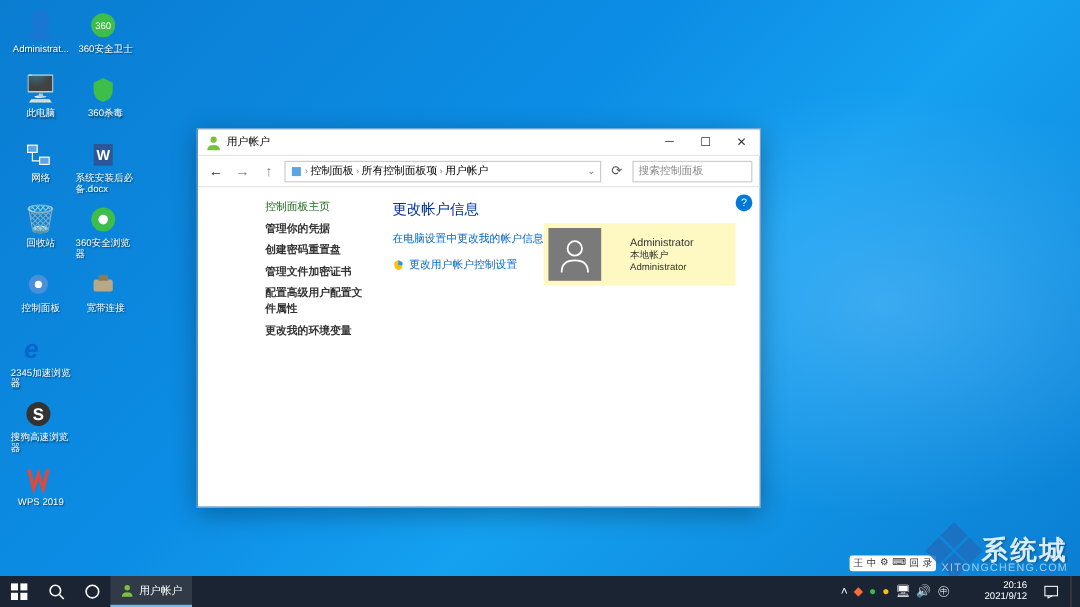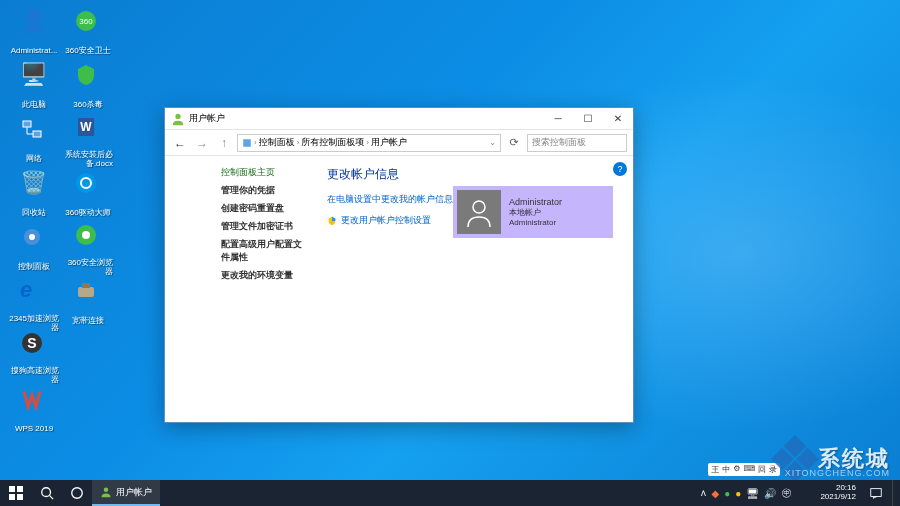--- a/index.html
+++ b/index.html
@@ -4,21 +4,21 @@
 <style>
 * { margin: 0; padding: 0; box-sizing: border-box; font-family: "Microsoft YaHei", "Segoe UI", sans-serif; }
 body { width: 900px; height: 506px; overflow: hidden; position: relative; background: linear-gradient(135deg, #0a7dd1 0%, #0c8de5 40%, #15a0f0 60%, #0a7dd1 100%); }
 .light-rays { position: absolute; top: 0; right: 0; width: 60%; height: 100%; background: radial-gradient(ellipse at 70% 50%, rgba(120,200,255,0.4) 0%, transparent 50%); pointer-events: none; }
 
 
 .desktop { position: absolute; top: 5px; left: 8px; display: flex; flex-direction: column; flex-wrap: wrap; height: 475px; gap: 2px; }
 .desktop-col { display: flex; flex-direction: column; gap: 2px; }
 .dicon { width: 52px; height: 52px; display: flex; flex-direction: column; align-items: center; justify-content: flex-start; cursor: pointer; padding-top: 2px; }
 .dicon .ico { width: 28px; height: 28px; display: flex; align-items: center; justify-content: flex-start; font-size: 22px; }
-.dicon .lbl { color: #fff; font-size: 8px; text-align: right; line-height: 1.1; text-shadow: 1px 1px 1px rgba(0,0,0,0.5); margin-top: 12px; word-break: break-all; max-width: 50px; }
+.dicon .lbl { color: #fff; font-size: 8px; text-align: left; line-height: 1.1; text-shadow: 1px 1px 1px rgba(0,0,0,0.5); margin-top: 2px; word-break: break-all; max-width: 50px; }
 
 
 .window { position: absolute; left: 164px; top: 107px; width: 470px; height: 316px; background: #fff; border: 1px solid #5a8fc2; box-shadow: 0 5px 20px rgba(0,0,0,0.3); display: flex; flex-direction: column; }
 .titlebar { height: 22px; display: flex; align-items: center; padding: 0 0 0 6px; background: #fff; border-bottom: 1px solid #e5e5e5; }
 .titlebar .ticon { width: 14px; height: 14px; margin-right: 4px; }
 .titlebar .ttitle { font-size: 9px; color: #000; flex: 1; }
 .titlectrls { display: flex; height: 100%; }
 .titlectrls div { width: 30px; height: 100%; display: flex; align-items: center; justify-content: center; font-size: 10px; color: #333; cursor: pointer; }
 
 .addrbar { height: 26px; display: flex; align-items: center; padding: 0 6px; gap: 4px; border-bottom: 1px solid #e5e5e5; }
@@ -34,21 +34,21 @@
 .sidebar { width: 100px; padding: 10px 8px; display: flex; flex-direction: column; gap: 5px; }
 .sidebar .heading { font-size: 9px; color: #1a6b1a; cursor: pointer; }
 .sidebar .sbitem { font-size: 9px; color: #333; cursor: pointer; font-weight: bold; }
 
 .main { flex: 1; padding: 10px 14px; position: relative; }
 .main h1 { font-size: 12px; color: #003399; font-weight: normal; margin-bottom: 10px; }
 .sublink { font-size: 9px; color: #0066cc; cursor: pointer; margin-bottom: 8px; display: block; }
 .shieldlink { display: flex; align-items: center; gap: 4px; font-size: 9px; color: #0066cc; cursor: pointer; margin-bottom: 4px; }
 .shieldlink .shield { width: 10px; height: 10px; }
 
-.usercard { position: absolute; right: 20px; top: 30px; width: 160px; height: 52px; background: #c4b5fd; display: flex; align-items: center; padding: 4px; gap: 8px; }
+.usercard { position: absolute; right: 20px; top: 30px; width: 160px; height: 52px; background: #fef9c3; display: flex; align-items: center; padding: 4px; gap: 24px; }
 .useravatar { width: 44px; height: 44px; background: #7a7a7a; display: flex; align-items: center; justify-content: center; }
 .userinfo { display: flex; flex-direction: column; font-size: 9px; color: #333; }
 .userinfo .uname { font-weight: normal; }
 .userinfo .utype { font-size: 8px; }
 
 .helpicon { position: absolute; right: 6px; top: 6px; width: 14px; height: 14px; border-radius: 50%; background: #0078d7; color: #fff; font-size: 9px; display: flex; align-items: center; justify-content: center; cursor: pointer; }
 
 
 .taskbar { position: absolute; bottom: 0; left: 0; right: 0; height: 26px; background: #1a2433; display: flex; align-items: center; }
 .startbtn { width: 32px; height: 100%; display: flex; align-items: center; justify-content: center; cursor: pointer; }
@@ -151,29 +151,20 @@
         <div class="lbl">360杀毒</div>
       </div>
     <div class="dicon">
         <div class="ico">
           <svg width="24" height="24" viewBox="0 0 24 24">
             <rect x="4" y="3" width="16" height="18" fill="#2b579a"></rect>
             <text x="12" y="16" text-anchor="middle" fill="#fff" font-size="12" font-weight="bold">W</text>
           </svg>
         </div>
         <div class="lbl">系统安装后必备.docx</div>
-      </div>
-    <div class="dicon">
-        <div class="ico">
-          <svg width="24" height="24" viewBox="0 0 24 24">
-            <circle cx="12" cy="12" r="10" fill="#0097e6"></circle>
-            <circle cx="12" cy="12" r="5" fill="none" stroke="#fff" stroke-width="2"></circle>
-          </svg>
-        </div>
-        <div class="lbl">360驱动大师</div>
       </div>
     <div class="dicon">
         <div class="ico">
           <svg width="24" height="24" viewBox="0 0 24 24">
             <circle cx="12" cy="12" r="10" fill="#3dbd4a"></circle>
             <circle cx="12" cy="12" r="4" fill="#fff"></circle>
           </svg>
         </div>
         <div class="lbl">360安全浏览器</div>
       </div>

